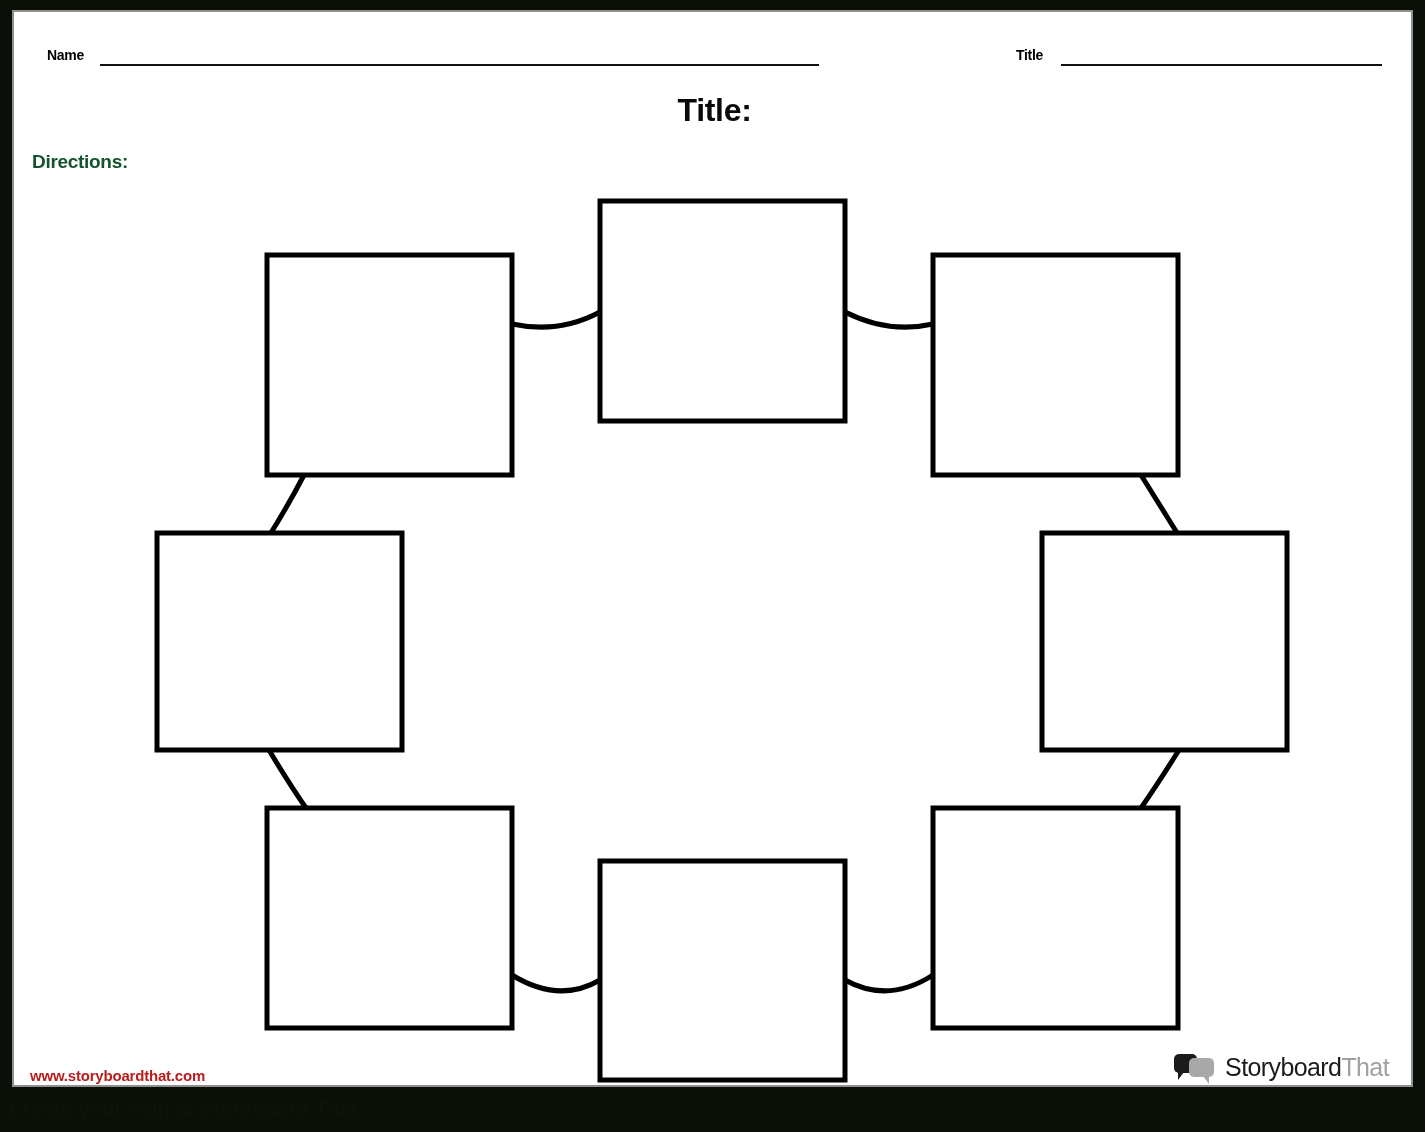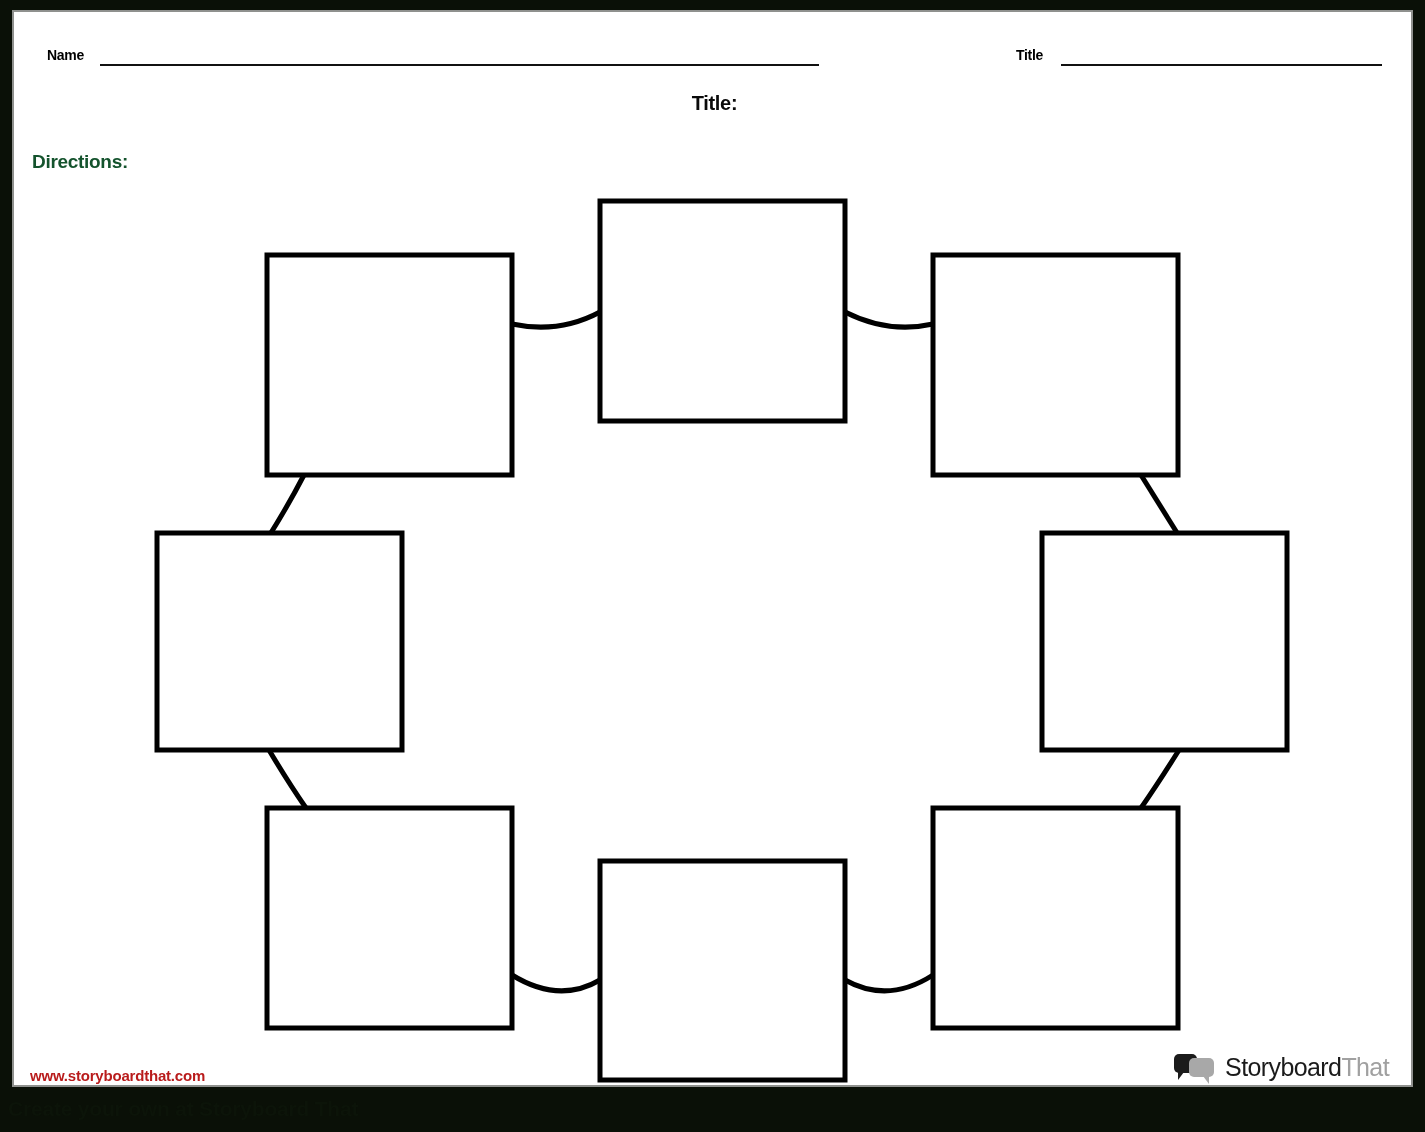--- a/index.html
+++ b/index.html
@@ -69,21 +69,21 @@
   #name-rule   { left: 86px;  top: 52px; width: 719px; }
   #date-label  { left: 1002px; top: 35px; }
   #date-rule   { left: 1047px; top: 52px; width: 321px; }
 
   .title-text {
     position: absolute;
     left: 0;
     top: 80px;
     width: 1401px;
     text-align: center;
-    font-size: 20px;
+    font-size: 32px;
     font-weight: bold;
     color: #0a0a0a;
     letter-spacing: -0.3px;
   }
 
   .directions-text {
     position: absolute;
     left: 18px;
     top: 139px;
     font-size: 19px;

